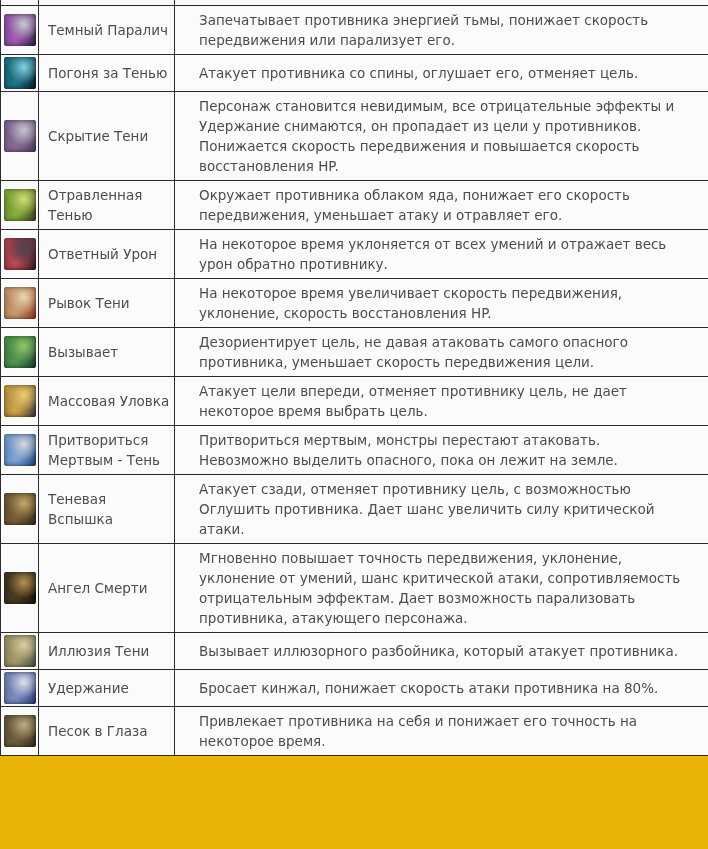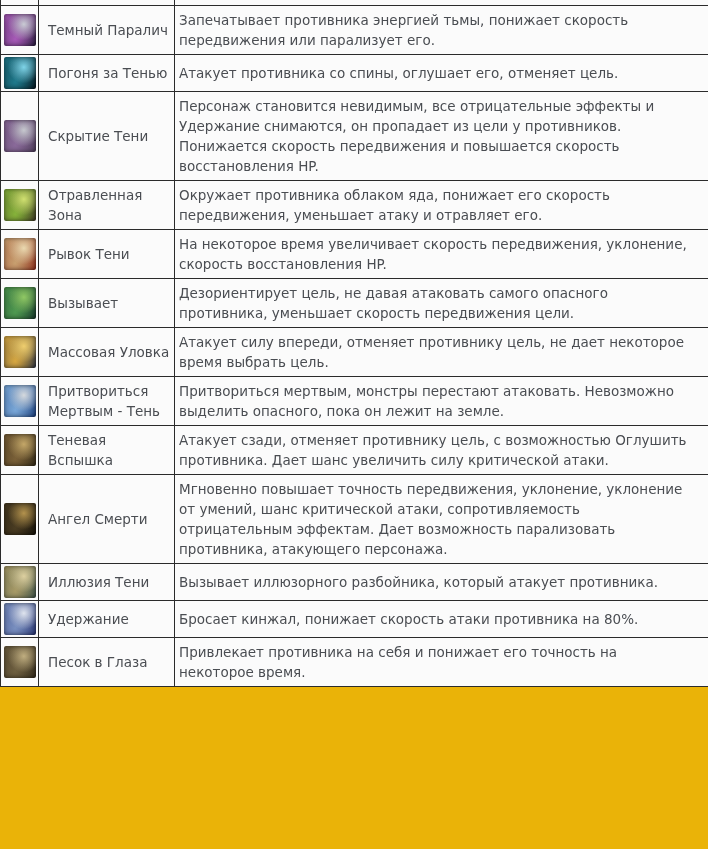--- a/index.html
+++ b/index.html
@@ -47,21 +47,21 @@
     margin: 0 auto;
     border-radius: 2px;
     box-shadow: inset 0 0 4px rgba(0,0,0,.55);
   }
   td.name-cell {
     padding: 3px 4px 3px 9px;
     font-size: 13.5px;
     line-height: 20px;
   }
   td.desc-cell {
-    padding: 4px 14px 4px 4px;
+    padding: 4px 14px 4px 24px;
     font-size: 13.5px;
     line-height: 20px;
     margin-left: 19px;
   }
 </style>
 </head>
 <body>
 
 <div class="page">
   <table class="skills">
@@ -99,24 +99,31 @@
     </td>
     <td class="name-cell">Скрытие Тени</td>
     <td class="desc-cell">Персонаж становится невидимым, все отрицательные эффекты и Удержание снимаются, он пропадает из цели у противников. Понижается скорость передвижения и повышается скорость восстановления HP.</td>
   </tr>
 
 
   <tr>
     <td class="icon-cell">
       <div class="skill-icon" style="background: radial-gradient(circle at 62% 32%, rgb(208, 224, 112) 0%, rgba(0, 0, 0, 0) 55%), radial-gradient(circle at 35% 78%, rgb(134, 179, 58) 0%, rgba(0, 0, 0, 0) 65%), linear-gradient(145deg, rgb(134, 179, 58), rgb(58, 51, 34));"></div>
     </td>
-    <td class="name-cell">Отравленная Зона</td>
+    <td class="name-cell">Отравленная Тенью</td>
     <td class="desc-cell">Окружает противника облаком яда, понижает его скорость передвижения, уменьшает атаку и отравляет его.</td>
   </tr>
 
+  <tr>
+    <td class="icon-cell">
+      <div class="skill-icon" style="background: radial-gradient(circle at 62% 32%, rgb(74, 69, 80) 0%, rgba(0, 0, 0, 0) 55%), radial-gradient(circle at 35% 78%, rgb(192, 74, 85) 0%, rgba(0, 0, 0, 0) 65%), linear-gradient(145deg, rgb(192, 74, 85), rgb(42, 21, 30));"></div>
+    </td>
+    <td class="name-cell">Ответный Урон</td>
+    <td class="desc-cell">На некоторое время уклоняется от всех умений и отражает весь урон обратно противнику.</td>
+  </tr>
 
   <tr>
     <td class="icon-cell">
       <div class="skill-icon" style="background: radial-gradient(circle at 62% 32%, rgb(234, 217, 176) 0%, rgba(0, 0, 0, 0) 55%), radial-gradient(circle at 35% 78%, rgb(200, 160, 112) 0%, rgba(0, 0, 0, 0) 65%), linear-gradient(145deg, rgb(200, 160, 112), rgb(138, 42, 24));"></div>
     </td>
     <td class="name-cell">Рывок Тени</td>
     <td class="desc-cell">На некоторое время увеличивает скорость передвижения, уклонение, скорость восстановления HP.</td>
   </tr>
 
   <tr>
@@ -125,21 +132,21 @@
     </td>
     <td class="name-cell">Вызывает</td>
     <td class="desc-cell">Дезориентирует цель, не давая атаковать самого опасного противника, уменьшает скорость передвижения цели.</td>
   </tr>
 
   <tr>
     <td class="icon-cell">
       <div class="skill-icon" style="background: radial-gradient(circle at 62% 32%, rgb(239, 206, 110) 0%, rgba(0, 0, 0, 0) 55%), radial-gradient(circle at 35% 78%, rgb(216, 168, 64) 0%, rgba(0, 0, 0, 0) 65%), linear-gradient(145deg, rgb(216, 168, 64), rgb(39, 47, 64));"></div>
     </td>
     <td class="name-cell">Массовая Уловка</td>
-    <td class="desc-cell">Атакует силу впереди, отменяет противнику цель, не дает некоторое время выбрать цель.</td>
+    <td class="desc-cell">Атакует цели впереди, отменяет противнику цель, не дает некоторое время выбрать цель.</td>
   </tr>
 
   <tr>
     <td class="icon-cell">
       <div class="skill-icon" style="background: radial-gradient(circle at 62% 32%, rgb(213, 217, 221) 0%, rgba(0, 0, 0, 0) 55%), radial-gradient(circle at 35% 78%, rgb(122, 168, 216) 0%, rgba(0, 0, 0, 0) 65%), linear-gradient(145deg, rgb(122, 168, 216), rgb(23, 58, 120));"></div>
     </td>
     <td class="name-cell">Притвориться Мертвым - Тень</td>
     <td class="desc-cell">Притвориться мертвым, монстры перестают атаковать. Невозможно выделить опасного, пока он лежит на земле.</td>
   </tr>
 

